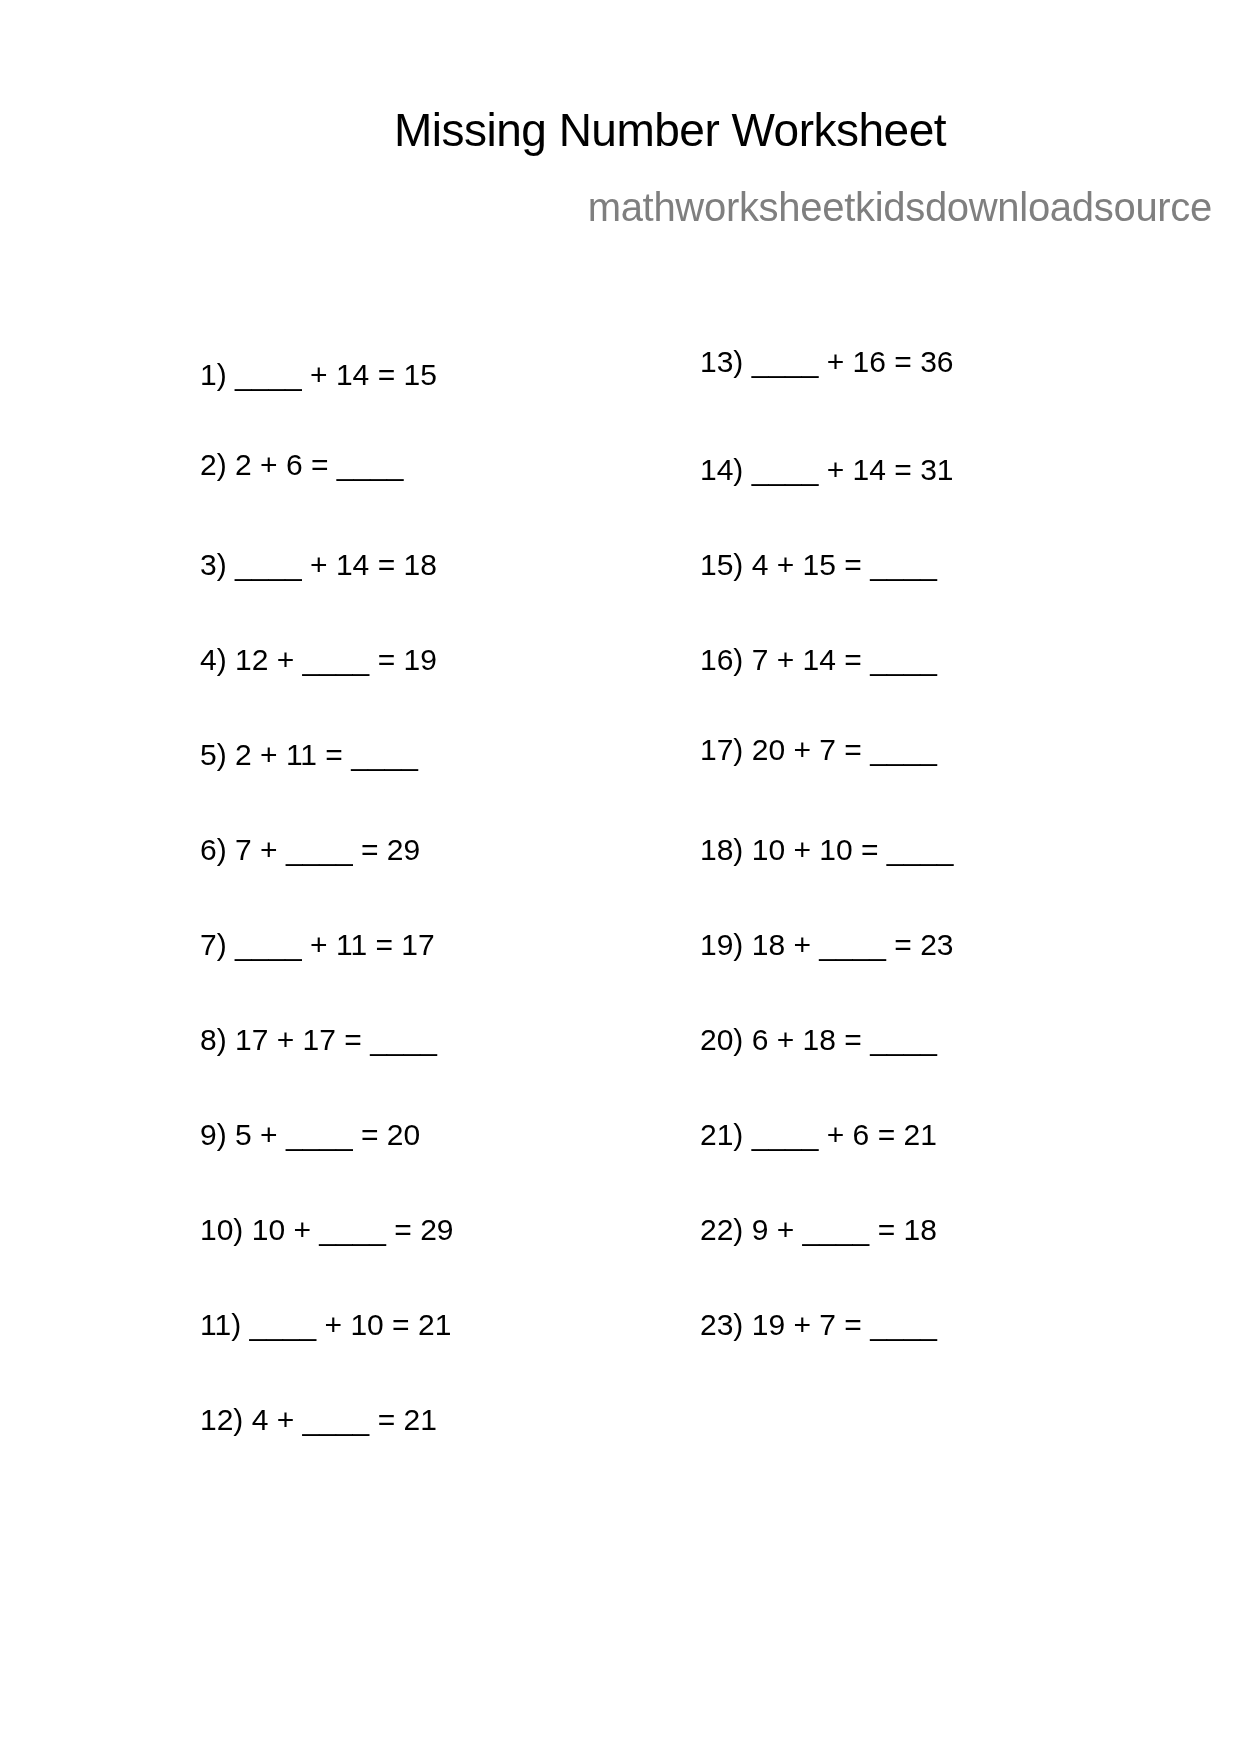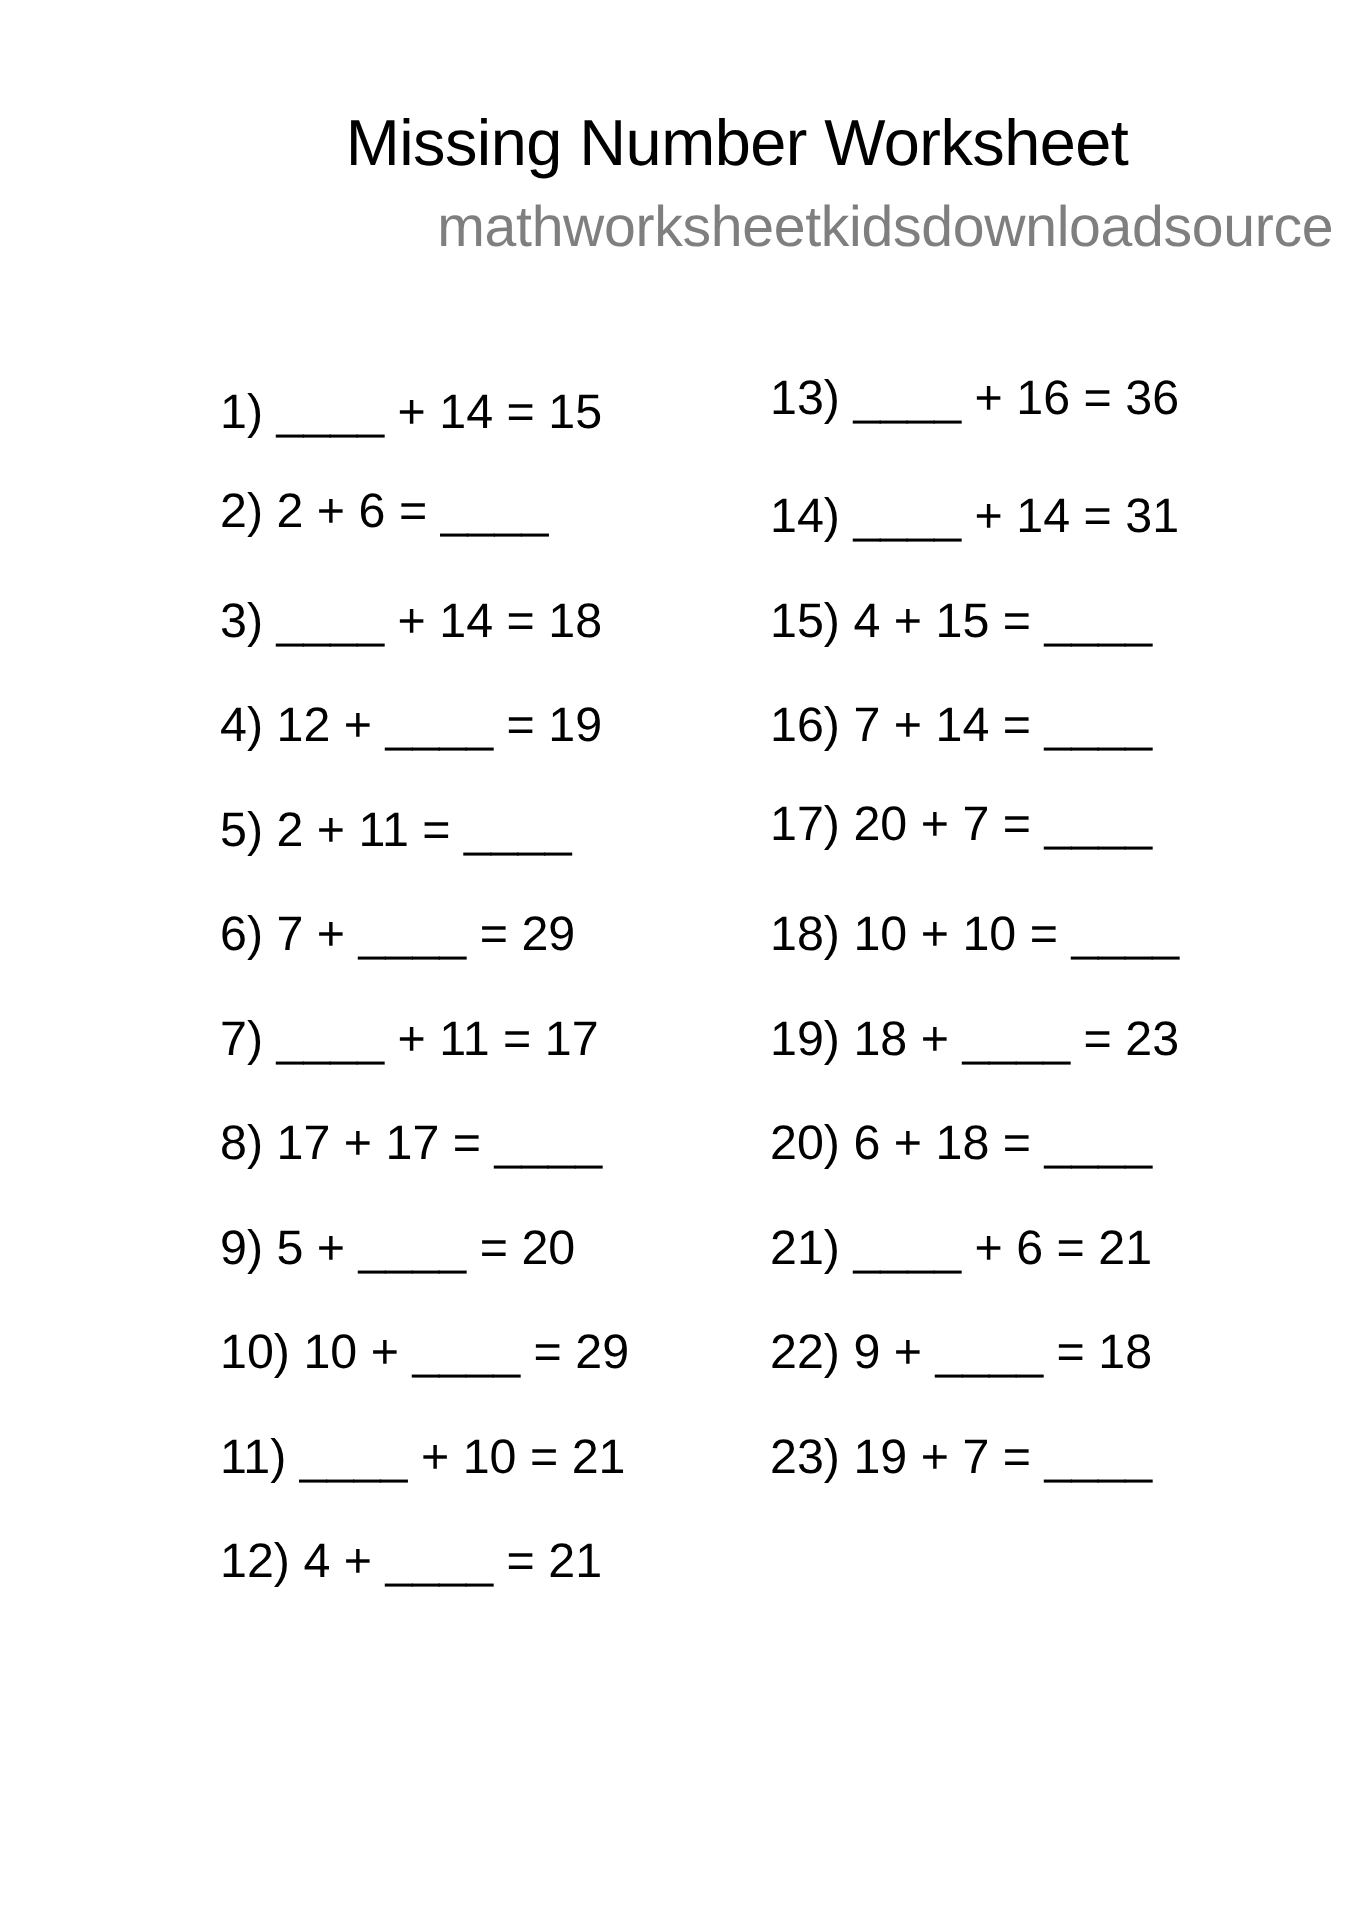--- a/index.html
+++ b/index.html
@@ -1,25 +1,25 @@
 <!DOCTYPE html>
 <html><head>
   <meta charset="utf-8">
   <style>
     html, body { margin: 0; padding: 0; background: #ffffff; }
     body { width: 1240px; height: 1754px; position: relative; overflow: hidden;
            font-family: "Liberation Sans", sans-serif; color: #000; }
     .title { position: absolute; left: 0; width: 1240px; top: 98px; text-align: center;
-             font-size: 59px; line-height: 64px; letter-spacing: -0.5px; padding-left: 100px; box-sizing: border-box; }
-    .subtitle { position: absolute; right: 28px; top: 182px; font-size: 52px; line-height: 50px;
+             font-size: 46px; line-height: 64px; letter-spacing: -0.5px; padding-left: 100px; box-sizing: border-box; }
+    .subtitle { position: absolute; right: 28px; top: 182px; font-size: 40px; line-height: 50px;
                 color: #7f7f7f; letter-spacing: -0.3px; }
     .col { position: absolute; top: 0; }
     .col.left { left: 200px; }
     .col.right { left: 700px; }
-    .problem { position: absolute; white-space: nowrap; font-size: 44px; line-height: 50px; left: 0; }
+    .problem { position: absolute; white-space: nowrap; font-size: 30px; line-height: 50px; left: 0; }
   </style>
 </head>
 <body>
 
 <div class="title">Missing Number Worksheet</div>
 <div class="subtitle">mathworksheetkidsdownloadsource</div>
 
 <div class="col left">
   <div class="problem" style="top:350px">1) ____ + 14 = 15</div>
   <div class="problem" style="top:440px">2) 2 + 6 = ____</div>

